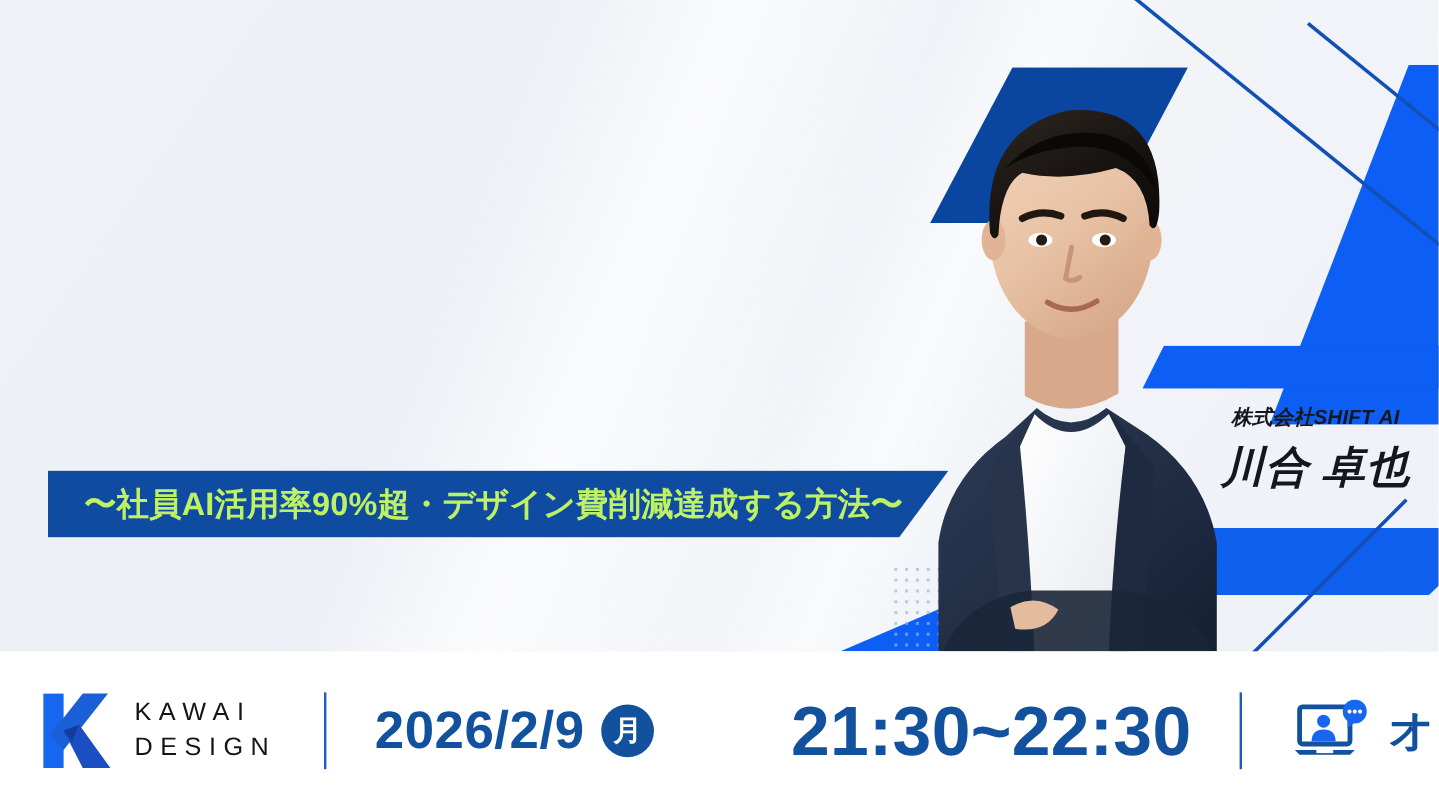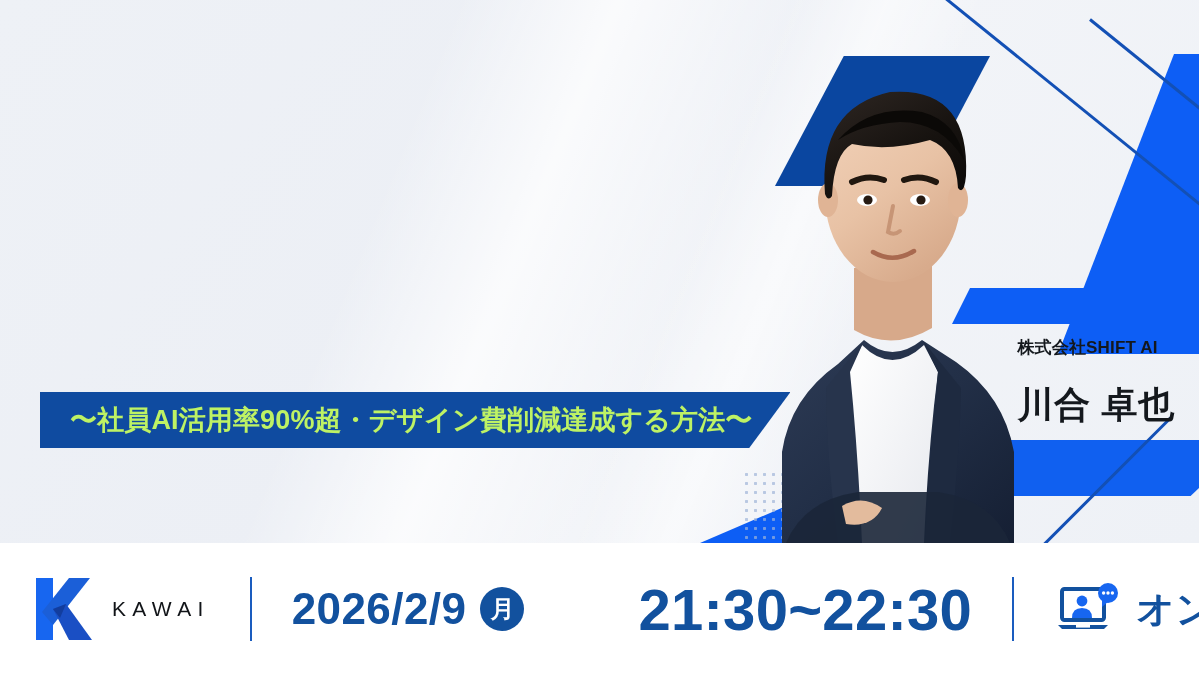--- a/index.html
+++ b/index.html
@@ -172,32 +172,33 @@
     z-index: 4;
     overflow: hidden;
   }
   .ph-svg { display: block; width: 100%; height: 100%; }
 
   
   .speaker {
     position: absolute;
     right: 24px; top: 336px;
     z-index: 7;
-    text-align: left;
+    text-align: center;
     color: #14181d;
+    font-style: italic;
   }
   .sp-org, .sp-role {
     font-size: 17px;
     font-weight: 700;
     line-height: 1.42;
     letter-spacing: .01em;
     white-space: nowrap;
   }
   .sp-name {
-    margin-top: 21px;
+    margin-top: 6px;
     font-size: 36px;
     font-weight: 800;
     letter-spacing: .02em;
     white-space: nowrap;
   }
 
   
   .footer {
     position: absolute;
     left: 0; top: 543px;
@@ -380,20 +381,21 @@
 
     <div class="logo-wrap">
       <svg class="logo-mark" viewBox="0 0 58 66" aria-hidden="true">
         <rect x="0" y="2" width="17" height="62" fill="#1766f0"></rect>
         <path d="M54 2 L33 2 L6 36 L17 49 Z" fill="#1b5fd8"></path>
         <path d="M17 33 L33 64 L56 64 L30 28 Z" fill="#1a4fc4"></path>
         <path d="M17 33 L30 28 L24 42 Z" fill="#123d9e"></path>
       </svg>
       <div class="logo-words">
         <div class="logo-kawai">KAWAI</div>
+        <div class="logo-design">DESIGN</div>
       </div>
     </div>
 
     <div class="divider"></div>
 
     <div class="date-wrap">
       <span class="date-text">2026/2/9</span>
       <span class="dow-badge">月</span>
     </div>
 

